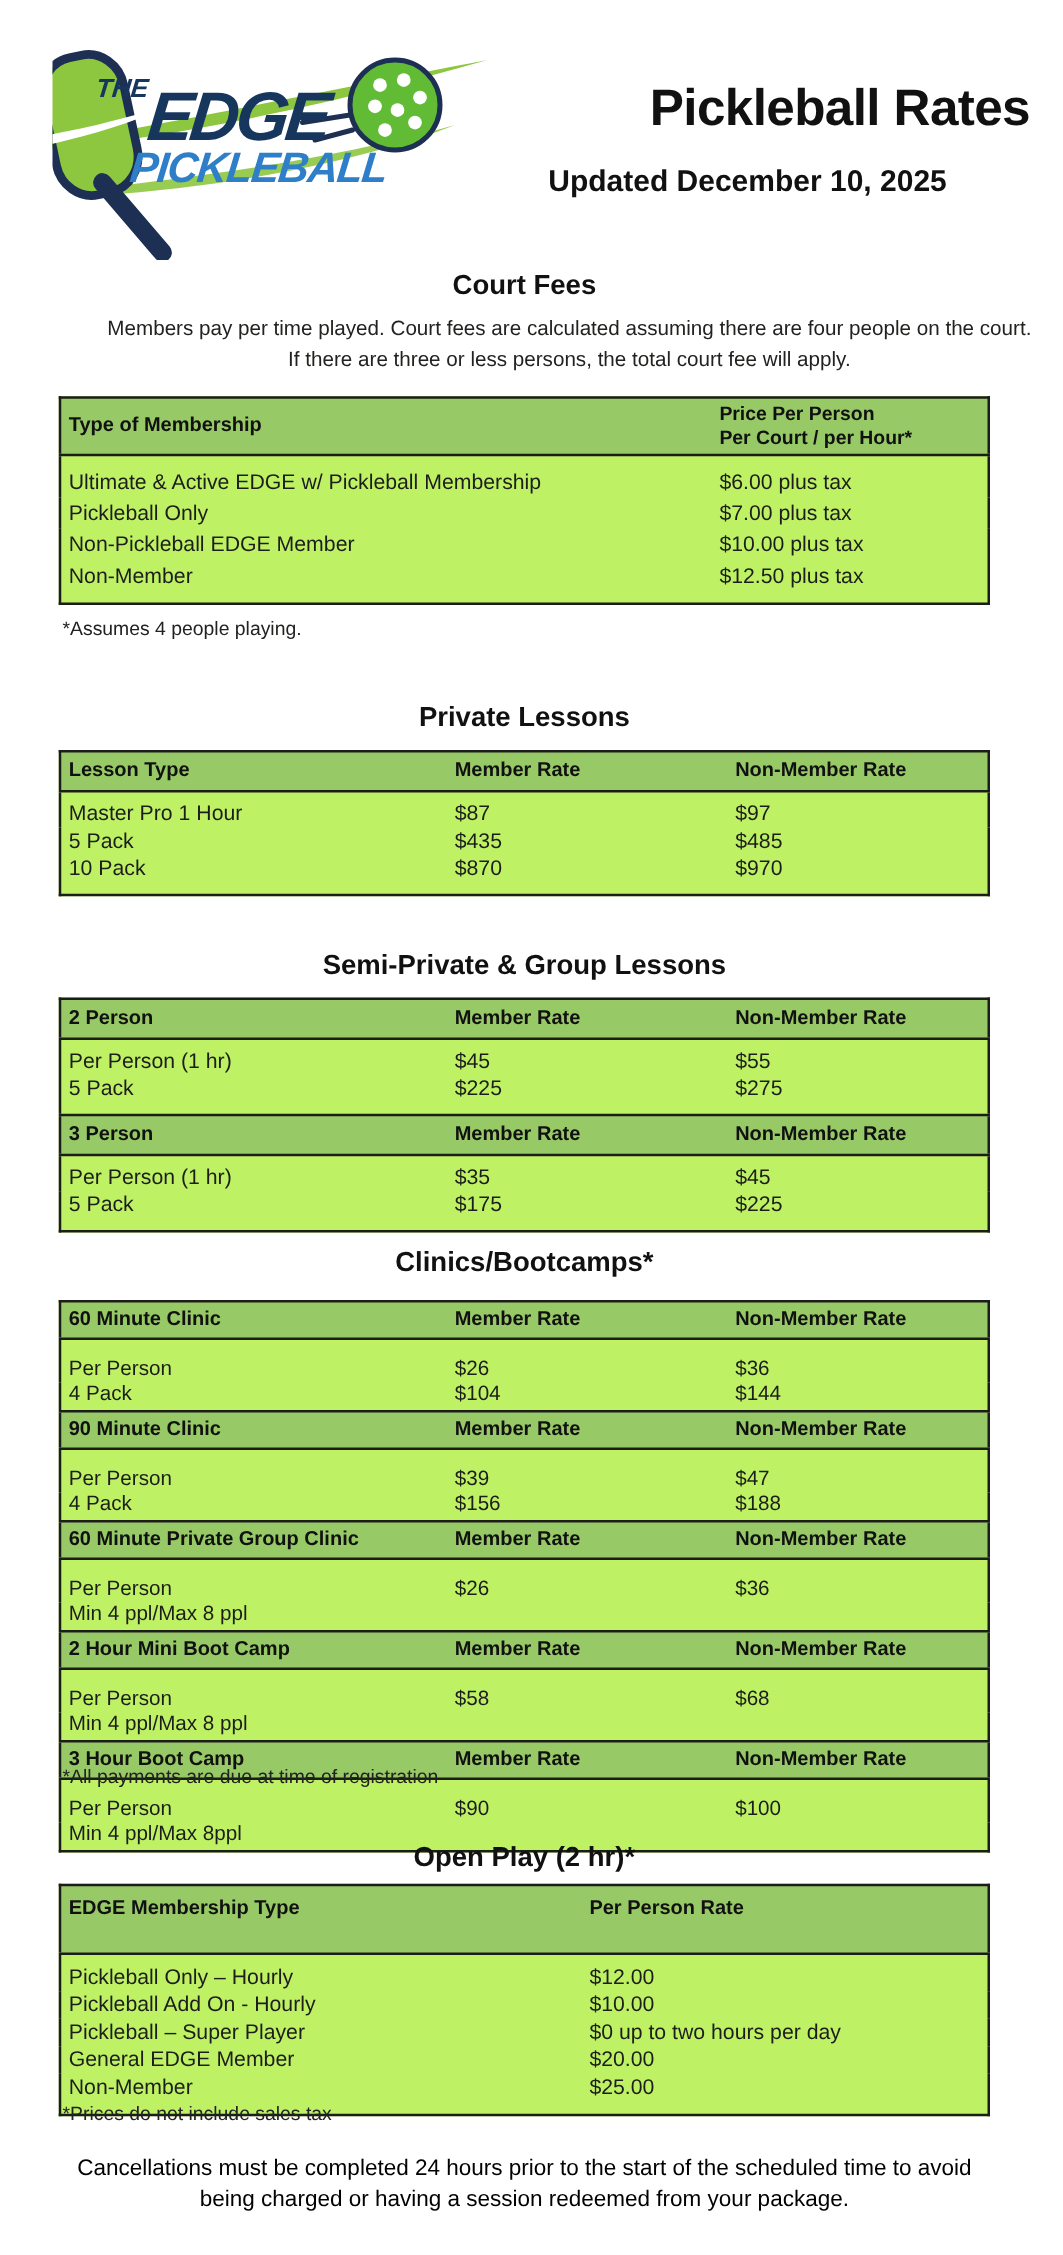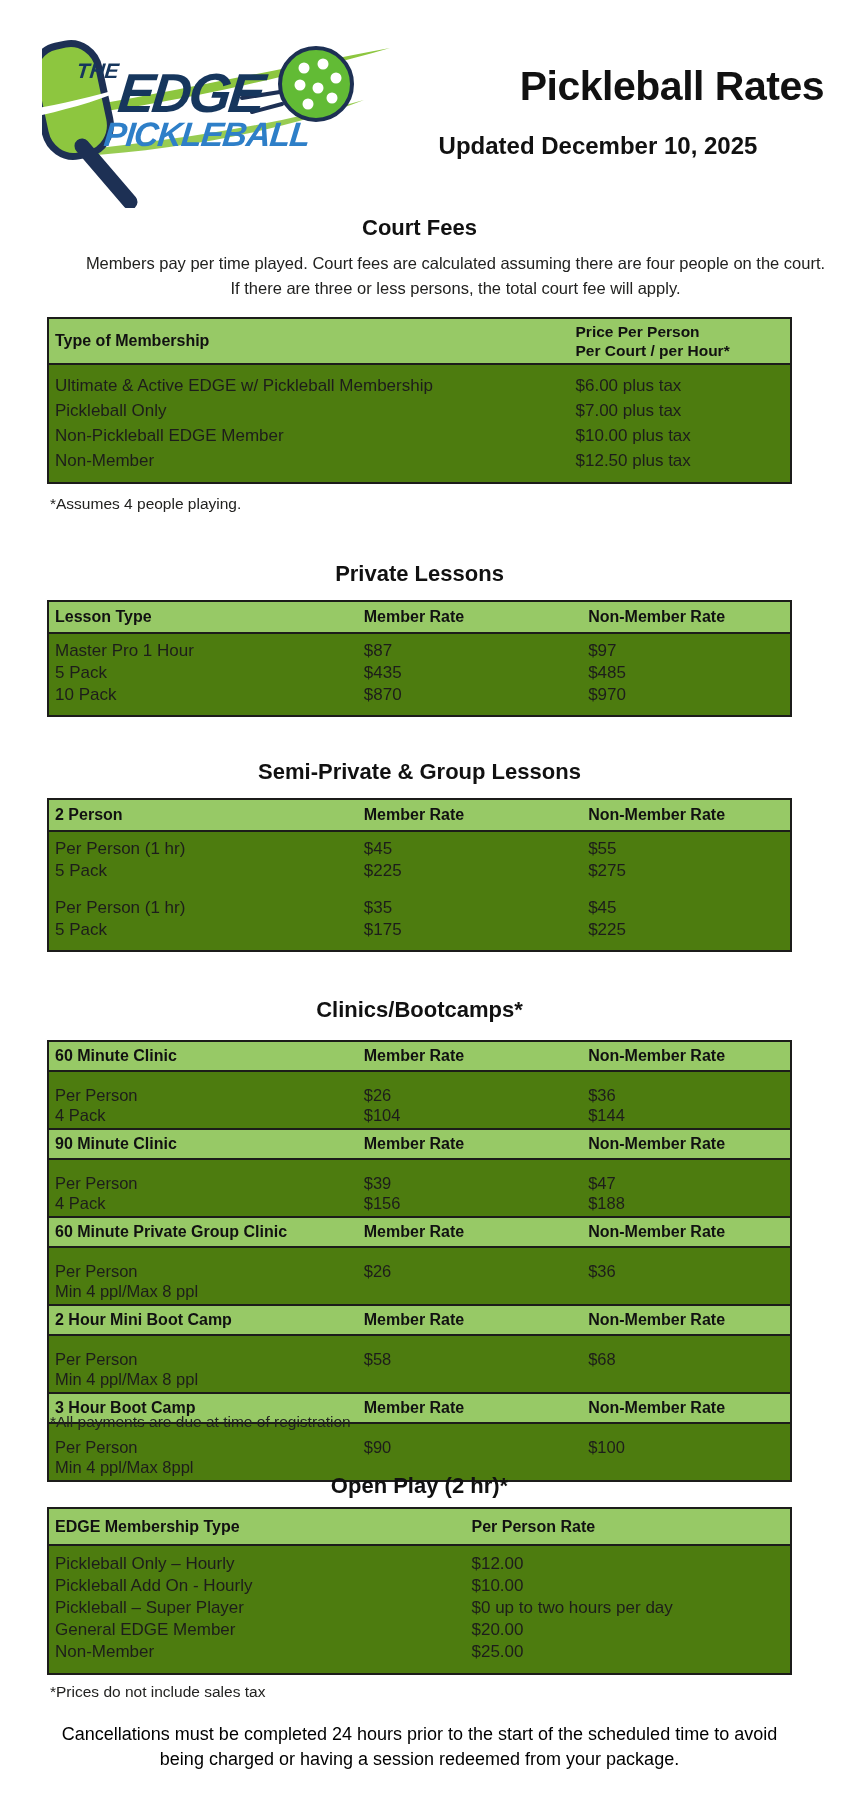--- a/index.html
+++ b/index.html
@@ -15,21 +15,21 @@
   .title-block { left:372px; top:62px; width:452px; text-align:center; }
   .doc-title { font-size:41px; font-weight:800; letter-spacing:-0.5px; color:#111111; line-height:48px;text-align:right; }
   .doc-subtitle { margin-top:22px; font-size:24px; font-weight:700; color:#111111; line-height:28px; }
 
   
   .sec-heading { text-align:center; font-size:22px; font-weight:700; color:#111111; line-height:28px; }
   .sec-desc { text-align:center; font-size:16.5px; line-height:25px; color:#222220;margin-left:36px; }
   .footnote { font-size:15.5px; color:#222220; line-height:20px; padding-left:3px; }
 
   
-  table.tbl { width:100%; border-collapse:collapse; border:2px solid #1c1c1a; background:#4d7c0f; table-layout:fixed; }
+  table.tbl { width:100%; border-collapse:collapse; border:2px solid #1c1c1a; background:#bef264; table-layout:fixed; }
   .tbl th, .tbl td { text-align:left; font-weight:normal; padding:0 8px 0 0; vertical-align:top; }
   .tbl th:first-child, .tbl td:first-child { padding-left:6px; }
   tr.band th { background:#97c966; font-size:16px; font-weight:700; color:#111111;
                border-bottom:2px solid #1c1c1a; padding-top:5px; padding-bottom:5px; line-height:20px; }
   tr.band.mid th { border-top:2px solid #1c1c1a; }
   .tbl td { font-size:17px; line-height:22px; }
   tr.first td { padding-top:6px; }
   tr.last td { padding-bottom:9px; }
 
   
@@ -39,21 +39,21 @@
   .t-fees .hdr2line span { display:block; font-size:15.5px; line-height:19px; }
   .t-fees .hdr1 { vertical-align:middle; }
 
   
   .t-clinics td { font-size:16.5px; line-height:19.5px; }
   .t-clinics tr.band th { padding-top:4px; padding-bottom:4px;margin-left:39px; }
   .t-clinics tr.first td { padding-top:14px; }
   .t-clinics tr.last td { padding-bottom:3px; }
 
   
-  .t-open tr.band th { padding-top:7px; padding-bottom:7px; line-height:21px; }
+  .t-open tr.band th { padding-top:7px; padding-bottom:25px; line-height:21px; }
   .t-open tr.first td { padding-top:7px; }
   .t-open tr.last td { padding-bottom:10px; }
 
   .footer-note { text-align:center; font-size:18px; font-weight:400; color:#000000; line-height:25px; }
 </style>
 </head>
 <body>
 
 <div class="page">
 
@@ -183,20 +183,25 @@
       <tr class="first">
         <td>Per Person (1 hr)</td>
         <td>$45</td>
         <td>$55</td>
       </tr>
       <tr class="last">
         <td>5 Pack</td>
         <td>$225</td>
         <td>$275</td>
       </tr>
+      <tr class="band mid">
+        <th>3 Person</th>
+        <th>Member Rate</th>
+        <th>Non-Member Rate</th>
+      </tr>
       <tr class="first">
         <td>Per Person (1 hr)</td>
         <td>$35</td>
         <td>$45</td>
       </tr>
       <tr class="last">
         <td>5 Pack</td>
         <td>$175</td>
         <td>$225</td>
       </tr>

